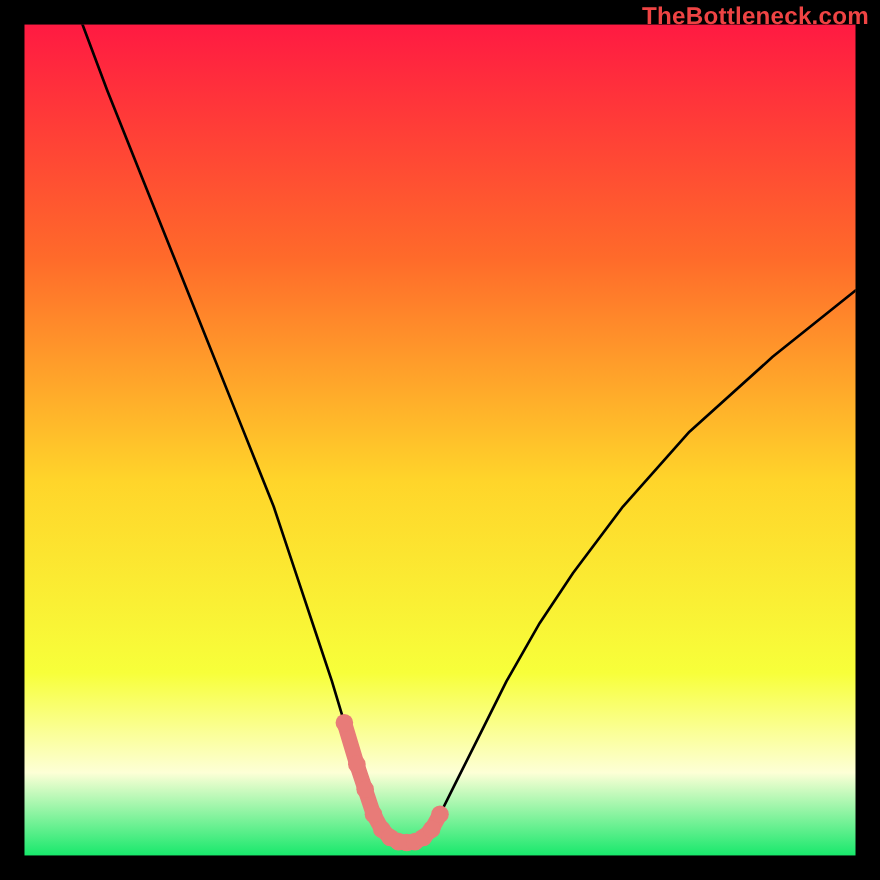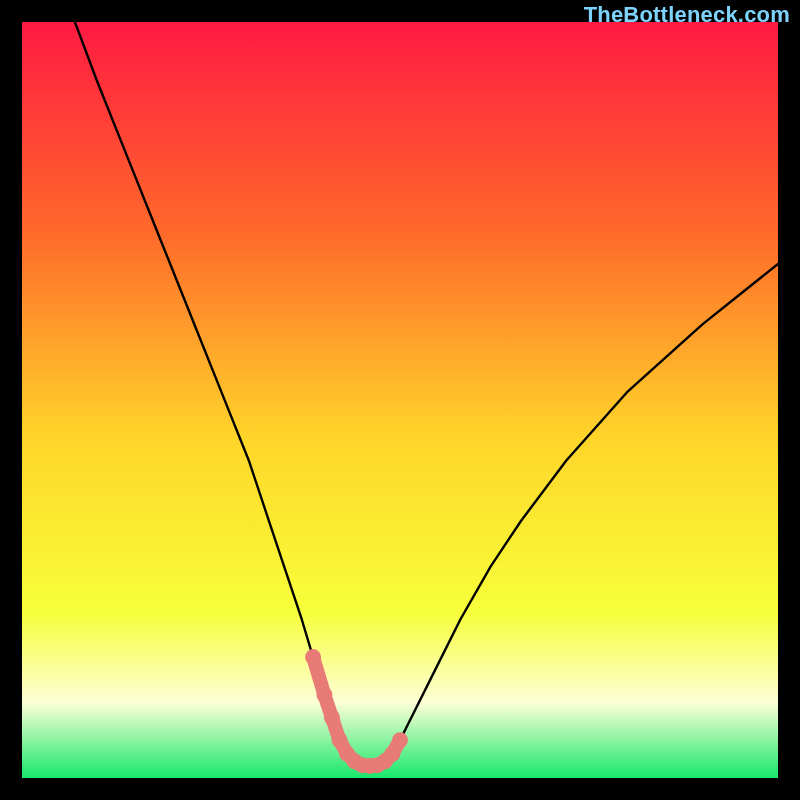--- a/index.html
+++ b/index.html
@@ -26,21 +26,21 @@
     height: 756px;
     overflow: hidden;
   }
   .watermark {
     position: absolute;
     top: 2px;
     right: 10px;
     font-family: Arial, Helvetica, sans-serif;
     font-size: 22px;
     font-weight: 600;
-    color: #7dd3fc;
+    color: #ef4444;
     letter-spacing: 0.2px;
   }
 </style>
 </head>
 <body>
 
 <div class="frame">
   <div class="plot">
     <svg width="756" height="756" viewBox="0 0 756 756" preserveAspectRatio="none">
       <defs>

